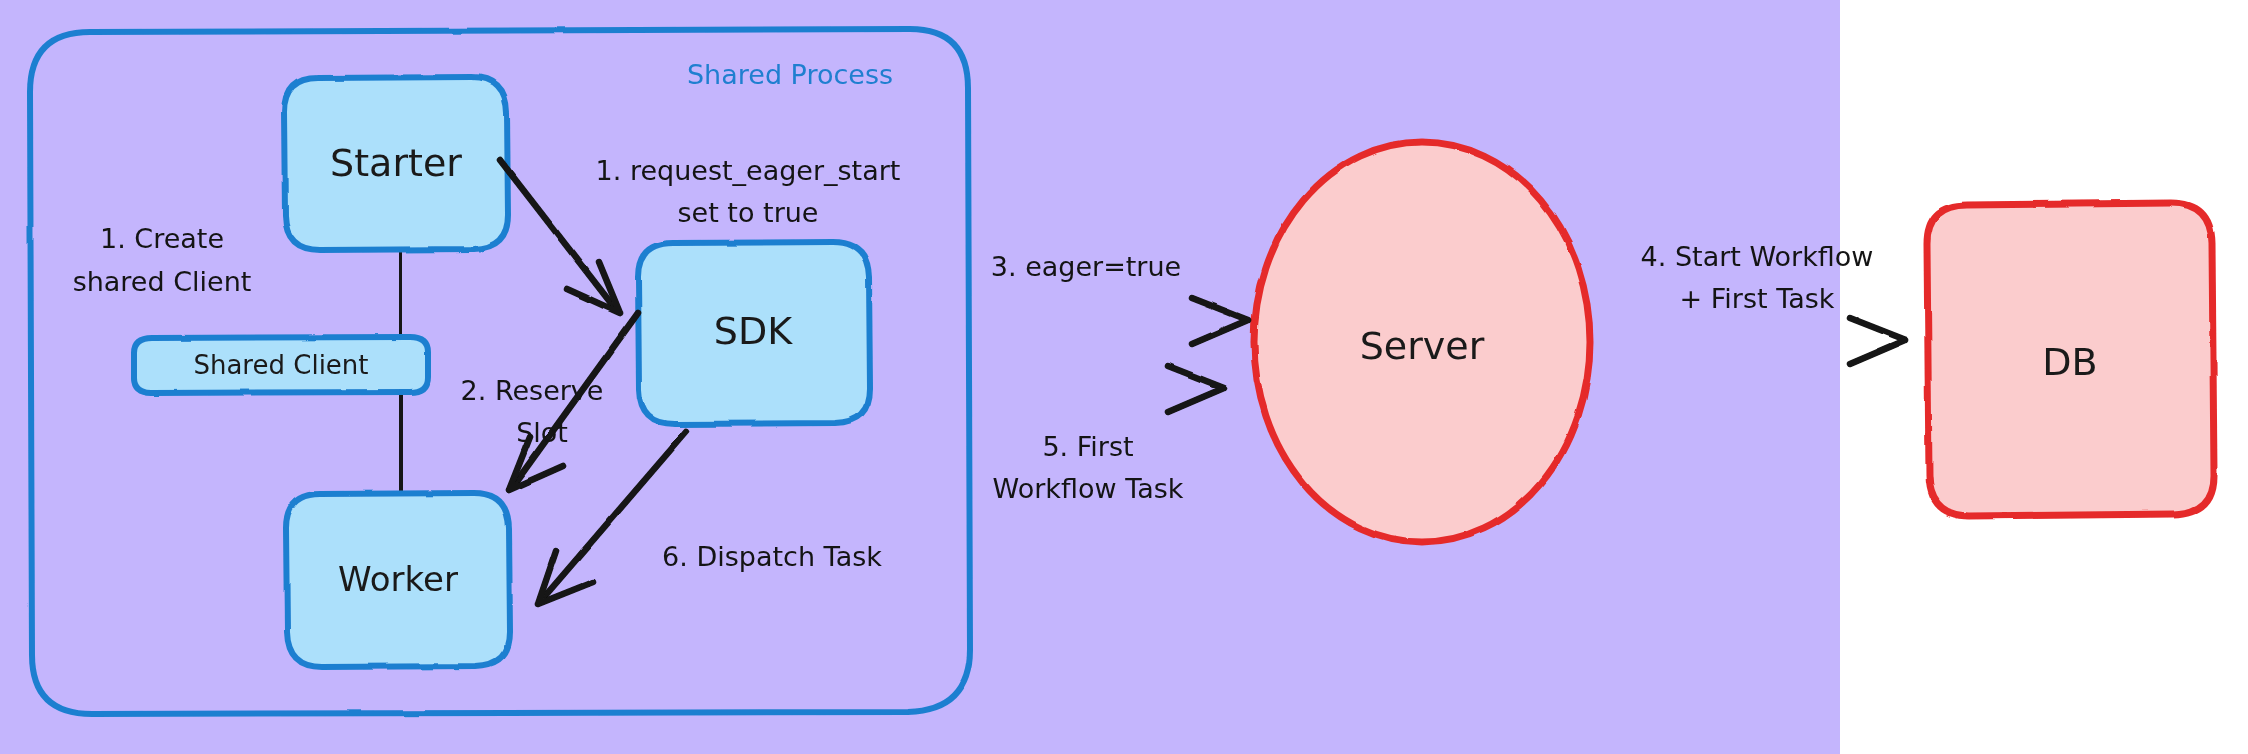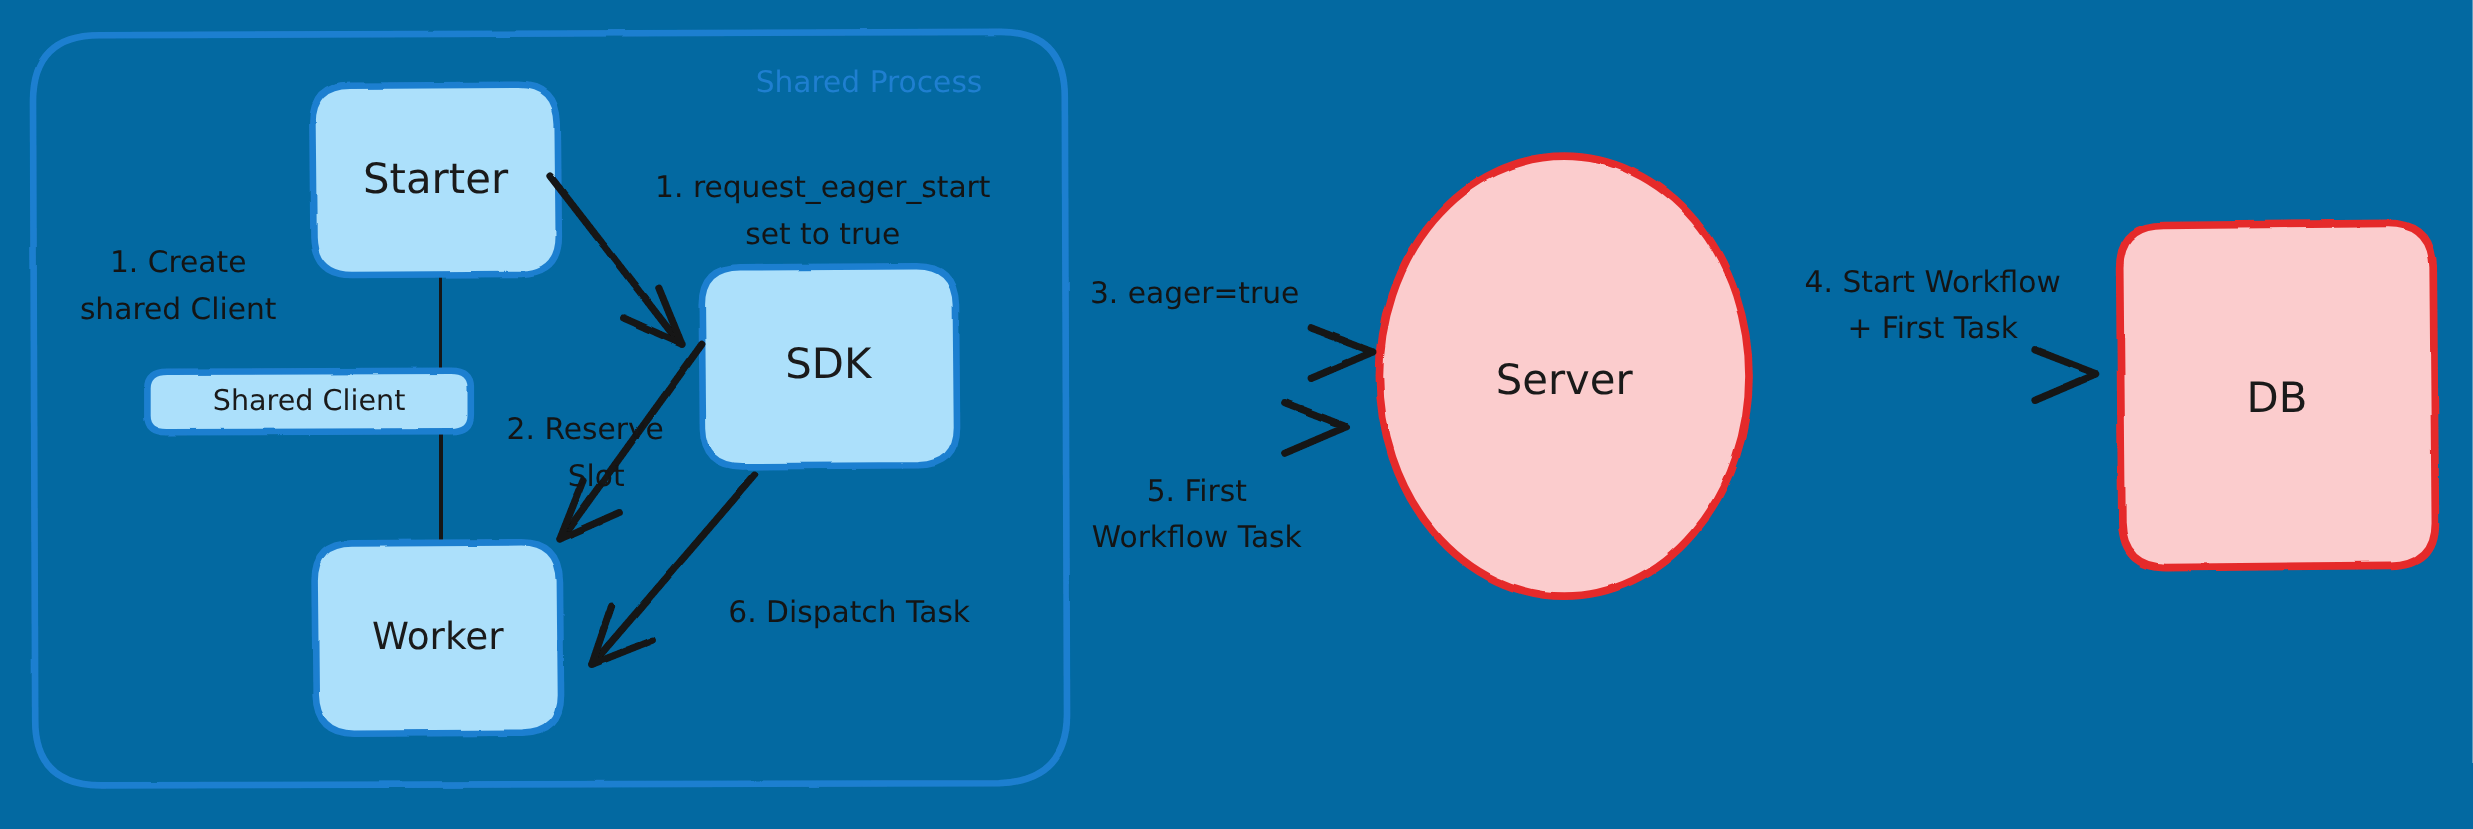--- a/index.html
+++ b/index.html
@@ -8,23 +8,23 @@
     background: #ffffff;
   }
   body {
     width: 2248px;
     height: 754px;
     font-family: "DejaVu Sans", sans-serif;
     overflow: hidden;
   }
   #diagram-root {
     position: relative;
-    width: 2248px;
+    width: 1840px;
     height: 754px;
-    background: #0369a1;
+    background: #c4b5fd;
   }
   svg#diagram-svg {
     position: absolute;
     top: 0; left: 0;
     width: 2248px;
     height: 754px;
   }
   .node-label {
     font-family: "DejaVu Sans", sans-serif;
     fill: #1a1a1a;

